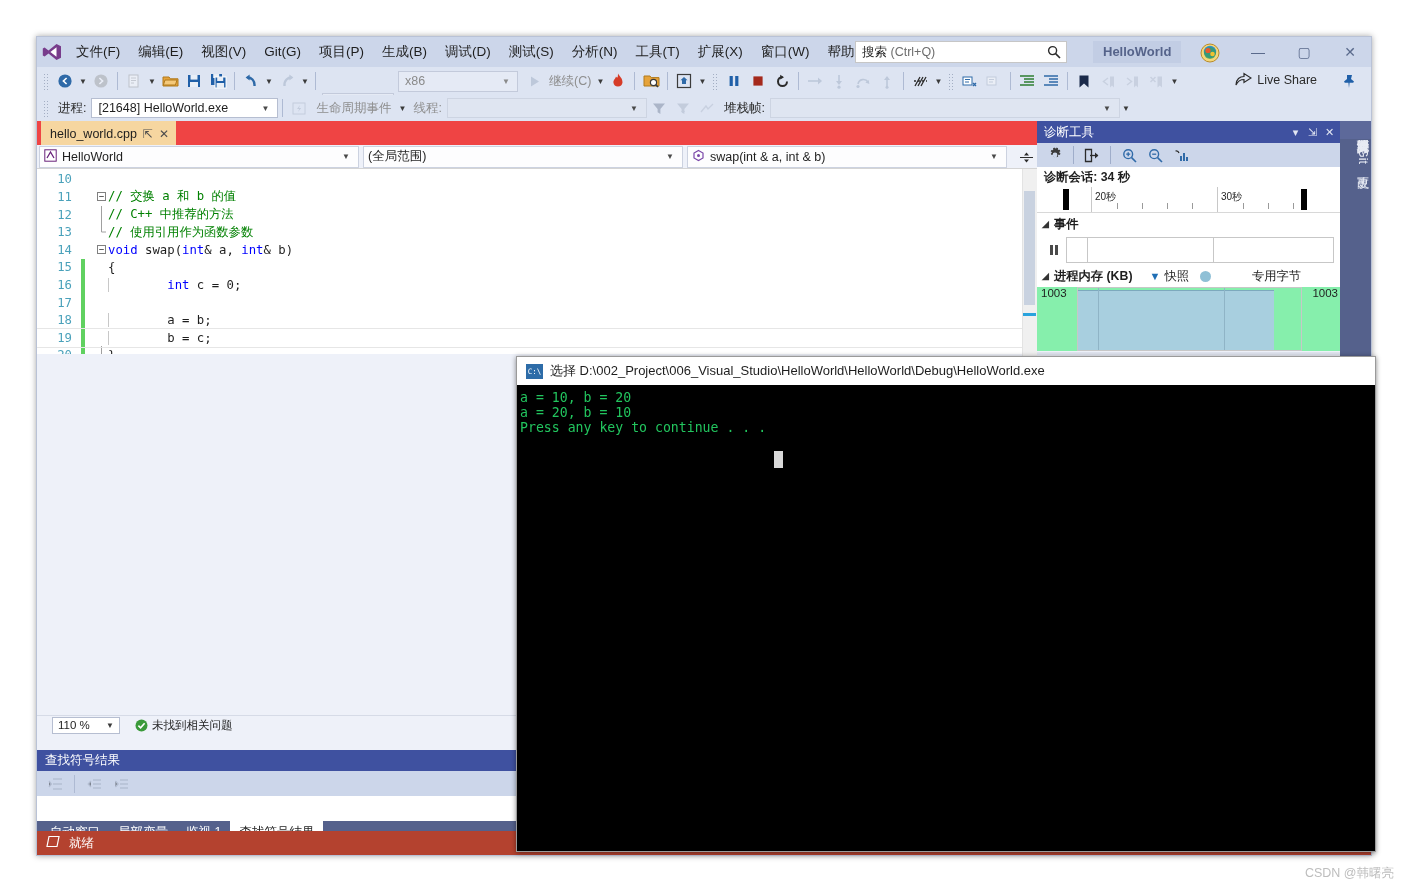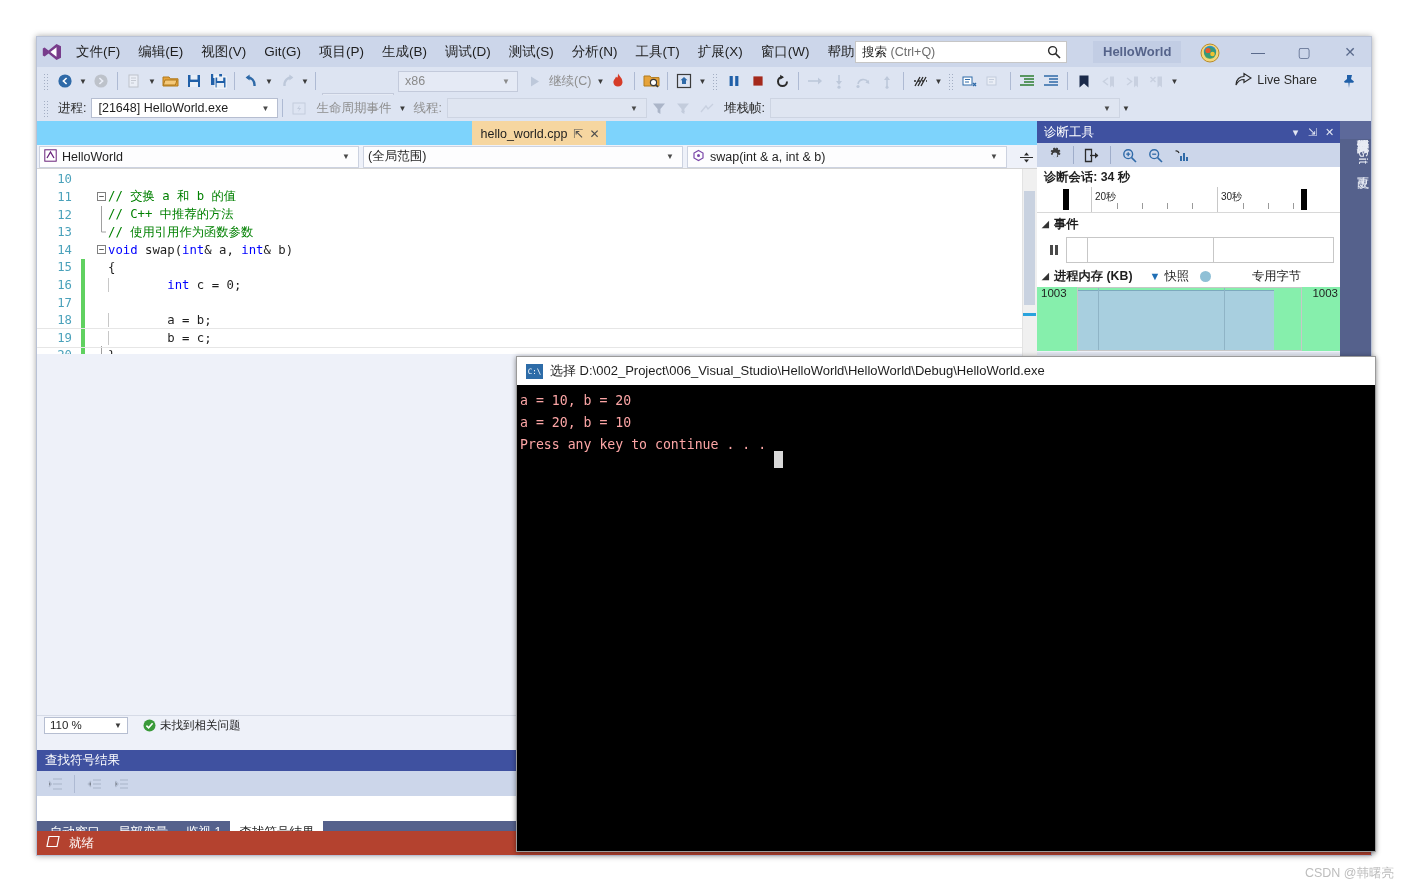--- a/index.html
+++ b/index.html
@@ -89,21 +89,21 @@
     font-size:12.5px; color:#1e1e1e; padding:0 2px 0 6px;
   }
   .t2combo.grey{ background:#dfe5f1; border-color:#cdd4e2; }
   .t2combo .cd{ font-size:8px;color:#4a4a4a;padding:0 6px; }
 
   
   .body-area{ position:absolute; left:0; top:84px; right:0; bottom:0; }
 
   
   .editor-col{ position:absolute; left:0; top:0; width:1000px; bottom:0; }
-  .doctabs{ height:24px; background:#7dd3fc; display:flex; align-items:flex-end; padding-left:4px;justify-content:center;}
+  .doctabs{ height:24px; background:#ef4444; display:flex; align-items:flex-end; padding-left:4px;}
   .doctab{
     height:24px; background:#f6d6a0; color:#1e1e1e; font-size:12.5px;
     display:flex;align-items:center; gap:6px; padding:0 7px 0 9px;
     border-top:1px solid #f6d6a0;
   }
   .doctab .tpin, .doctab .tx{ font-size:12px; color:#4d4d4d; }
   .navbar{
     height:24px; background:#eef1f9; display:flex; align-items:center;
     border-bottom:1px solid #d4d4d4; position:relative;
   }
@@ -140,21 +140,21 @@
   
   .ed-scroll{ position:absolute; right:0; top:48px; width:15px; bottom:0; background:#f0f0f0;
     border-left:1px solid #e3e3e3;}
   .ed-thumb{ position:absolute; right:2px; top:22px; width:11px; height:114px; background:#c9d2e0; }
   .ed-mark{ position:absolute; right:1px; width:13px; height:3px; background:#2aa3dd; }
 
   .zoombar{
     position:absolute; left:0; bottom:0; height:19px; right:0; background:#eef1f9;
     display:flex; align-items:center; border-top:1px solid #d6dbe7; font-size:11.5px;
   }
-  .zoomsel{ width:84px; height:17px; margin-left:7px; background:#fff; border:1px solid #b6bed1;
+  .zoomsel{ width:68px; height:17px; margin-left:15px; background:#fff; border:1px solid #b6bed1;
     display:flex; align-items:center; padding:0 2px 0 5px; font-size:11.5px;}
   .zoomsel .cd{ margin-left:auto; font-size:8px; color:#3a3a3a; padding-right:3px;}
   .okico{ margin-left:14px; width:14px;height:14px;display:flex;align-items:center;justify-content:center;}
   .zoomtxt{ margin-left:4px; color:#1e1e1e; }
   .hs-left{ margin-left:auto; }
 
   
   .findsym{ position:absolute; left:0; bottom:0; width:480px; height:105px; }
   .fs-title{ height:21px; background:#3f51a0; color:#fff; font-size:12.5px;
     display:flex;align-items:center; padding-left:8px; }
@@ -212,21 +212,21 @@
   .console{
     position:absolute; left:516px; top:356px; width:860px; height:496px;
     background:#000; border:1px solid #9a9a9a; box-shadow:0 1px 5px rgba(0,0,0,.45);
   }
   .con-title{ height:28px; background:#fff; display:flex; align-items:center; gap:7px;
     padding-left:9px; font-size:13px; color:#1e1e1e; }
   .con-ico{ width:17px;height:15px; background:#2d6ca8; color:#fff; font-size:7.5px;
     display:flex;align-items:center;justify-content:center; font-family:"DejaVu Sans Mono", monospace;}
   .con-body{ position:absolute; left:0; right:0; top:28px; bottom:0; background:#000;
     padding:5px 0 0 3px; font-family:"DejaVu Sans Mono", monospace; font-size:13.2px;
-    color:#fca5a5; line-height:22px; white-space:pre; }
+    color:#22c55e; line-height:15px; white-space:pre; }
   .con-cursor{ position:absolute; left:257px; top:94px; width:9px; height:17px; background:#d9d9d9;}
 
   
   .watermark{ position:absolute; right:14px; bottom:6px; color:#bdbdbd; font-size:12.5px; }
   .topwhite{ position:absolute; left:0; top:0; right:0; height:36px; background:#fff; }
 </style>
 </head>
 <body>
 
 <div class="topwhite"></div>

